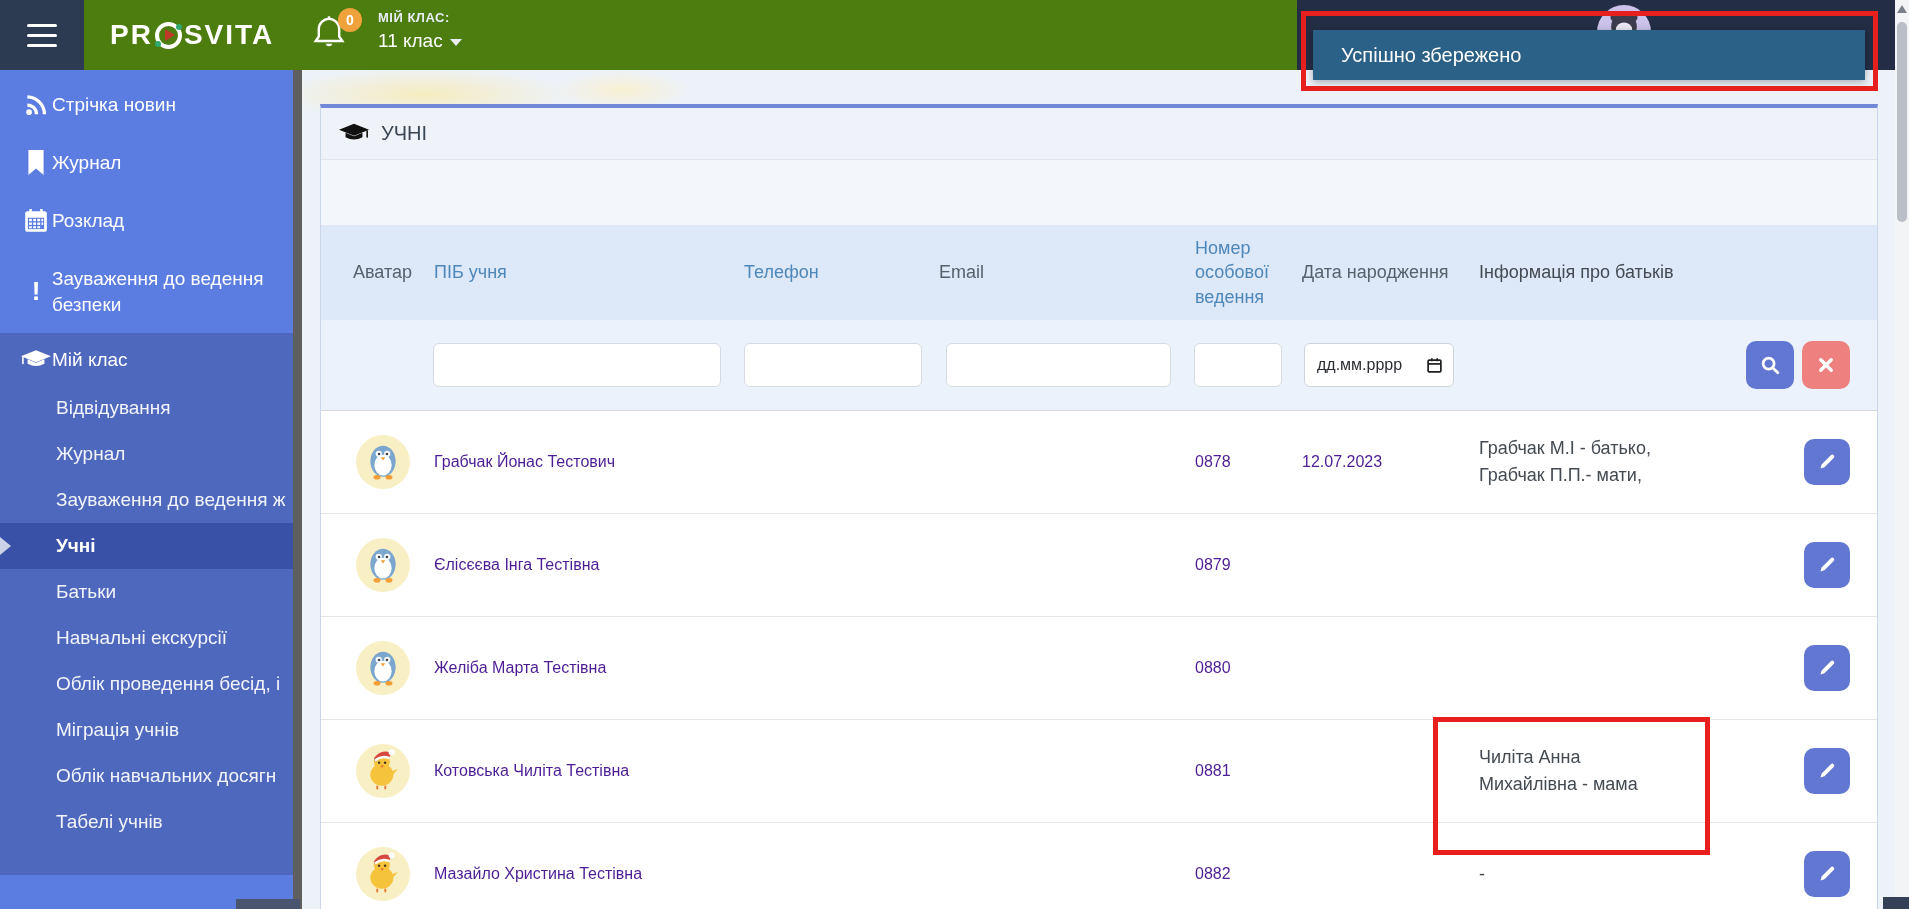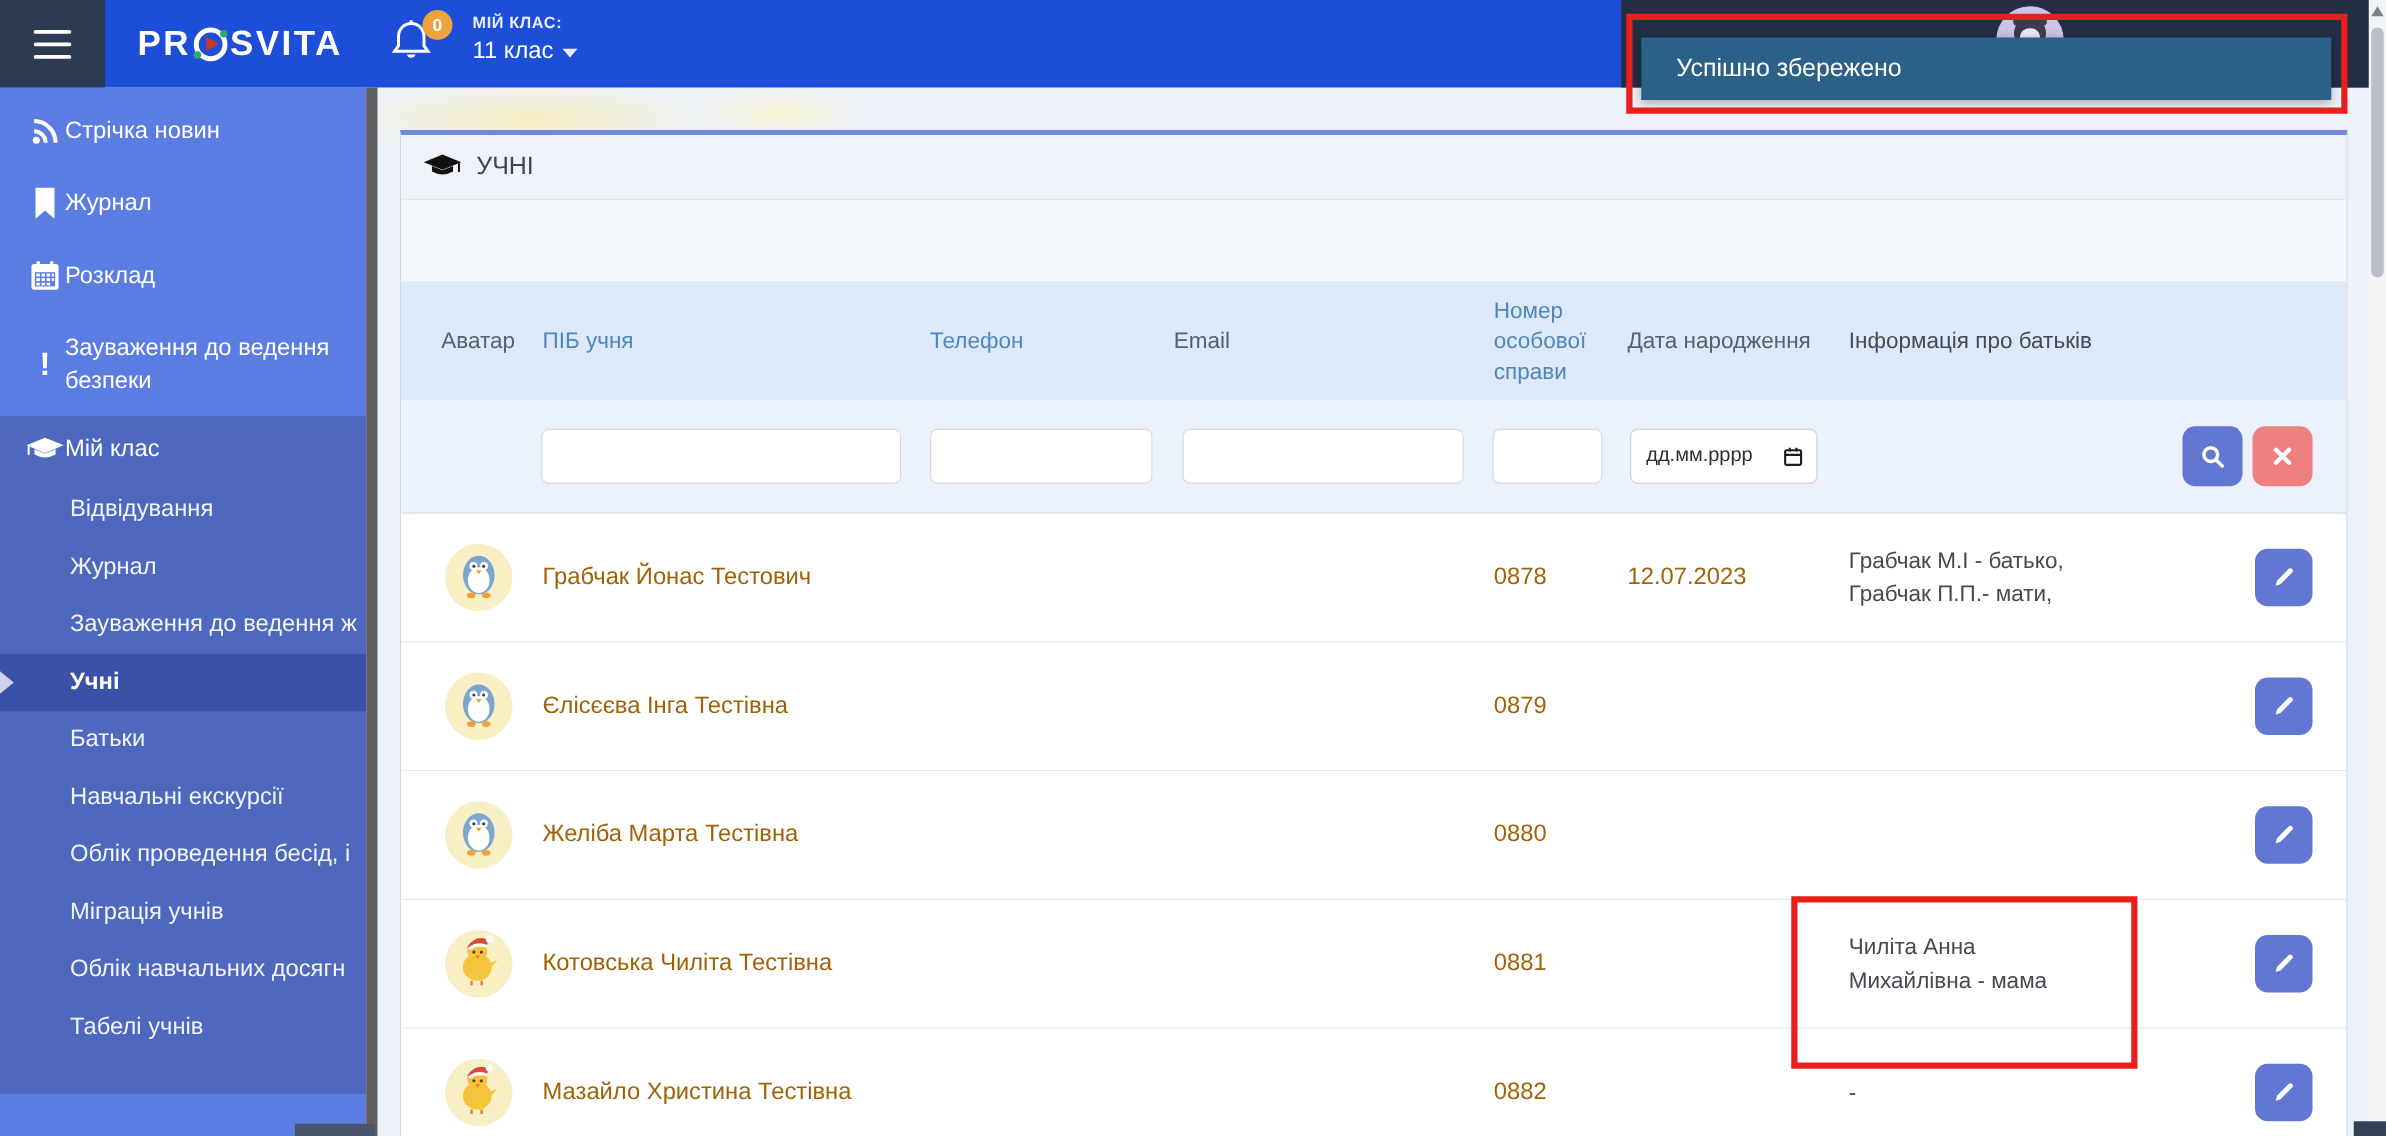--- a/index.html
+++ b/index.html
@@ -1,20 +1,20 @@
 <!DOCTYPE html>
 <html><head>
 <meta charset="utf-8">
 <style>
   * { box-sizing: border-box; margin: 0; padding: 0; }
   body { font-family: "Liberation Sans", sans-serif; background:#fff; }
   .screen { position:relative; width:1909px; height:909px; overflow:hidden; background:#edf2f9; }
 
   
-  .topbar { position:absolute; left:0; top:0; width:1909px; height:70px; background:#1d4ed8; z-index:10; }
+  .topbar { position:absolute; left:0; top:0; width:1909px; height:70px; background:#4d7c0f; z-index:10; }
   .hamburger { position:absolute; left:0; top:0; width:84px; height:70px; background:#2c3a52; display:flex; flex-direction:column; justify-content:center; align-items:center; gap:7px; cursor:pointer; }
   .hamburger span { display:block; width:30px; height:3px; background:#fff; border-radius:2px; }
   .brand { position:absolute; left:110px; top:0; height:70px; display:flex; align-items:center; color:#fff; font-size:28px; font-weight:bold; letter-spacing:2px; cursor:pointer; }
   .logo-o { display:inline-block; position:relative; width:27px; height:27px; border:4px solid #fff; border-radius:50%; margin:0 2px; }
   .logo-o .play { position:absolute; left:6px; top:3.5px; width:0; height:0; border-top:6px solid transparent; border-bottom:6px solid transparent; border-left:10px solid #c0392b; }
   .logo-o .dot1 { position:absolute; right:-4px; top:-2px; width:6px; height:6px; border-radius:50%; background:#2ea86e; }
   .logo-o .dot2 { position:absolute; left:-4px; bottom:-2px; width:6px; height:6px; border-radius:50%; background:#2ea86e; }
   .bellwrap { position:absolute; left:312px; top:14px; width:44px; height:44px; cursor:pointer; }
   .badge { position:absolute; right:-6px; top:-6px; min-width:24px; height:24px; border-radius:50%; background:#f0a23c; color:#fff; font-size:14px; font-weight:bold; display:flex; align-items:center; justify-content:center; }
   .classsel { position:absolute; left:378px; top:10px; color:#fff; cursor:pointer; }
@@ -50,21 +50,21 @@
   .content { position:absolute; left:302px; top:70px; width:1607px; height:839px; background:#edf2f9; }
   .wm { position:absolute; left:0; top:-2px; width:270px; height:44px; background:radial-gradient(ellipse at 45% 60%, #f6ecc0 0%, rgba(246,236,192,0) 72%); }
   .wm2 { position:absolute; left:250px; top:0; width:140px; height:40px; background:radial-gradient(ellipse, #f8f0d2 0%, rgba(248,240,210,0) 70%); }
   .card { position:absolute; left:18px; top:34px; width:1558px; height:830px; background:#fff; border:1px solid #ccd6ea; border-top:4px solid #7289da; }
   .card-title { height:52px; background:#eff3f9; border-bottom:1px solid #e2e6ec; display:flex; align-items:center; gap:12px; padding-left:18px; color:#3b4553; font-size:20px; }
   .card-gap { height:65px; background:#f3f6fa; }
   .thead { position:relative; height:95px; background:#dde8f8; }
   .filter { position:relative; height:91px; background:#ecf2fb; border-bottom:1px solid #d4d7da; }
   .row { position:relative; height:103px; background:#fff; border-bottom:1px solid #e4e6e8; }
 
-  .cell { position:absolute; top:0; height:100%; display:flex; align-items:center; font-size:19px; color:#a16207; }
+  .cell { position:absolute; top:0; height:100%; display:flex; align-items:center; font-size:16px; color:#4c1d95; }
   .th { font-size:18px; line-height:1.35; color:#57616c; }
   .th.sortable { color:#4e87b9; cursor:pointer; }
   .c-avatar  { left:18px;    width:88px; justify-content:center; }
   .th.c-avatar { justify-content:flex-start; padding-left:14px; }
   .c-name    { left:100px;  width:315px; padding-left:13px; }
   .c-phone   { left:415px;  width:195px; padding-left:8px; }
   .c-email   { left:610px;  width:250px; padding-left:8px; }
   .c-number  { left:860px;  width:112px; padding-left:14px; }
   .c-date    { left:972px;  width:173px; padding-left:9px; }
   .c-info    { left:1145px; width:285px; padding-left:13px; font-size:18px; color:#434a52; white-space:pre-line; line-height:1.5; }
@@ -225,21 +225,21 @@
           <rect x="29.2" y="7" width="1.7" height="8" rx="0.8"></rect>
         </svg>
         <span>УЧНІ</span>
       </div>
       <div class="card-gap"></div>
       <div class="thead" id="thead">
           <div class="cell th c-avatar">Аватар</div>
           <div class="cell th c-name sortable">ПІБ учня</div>
           <div class="cell th c-email">Email</div>
           <div class="cell th c-phone sortable">Телефон</div>
-          <div class="cell th c-number sortable">Номер особової справи</div>
+          <div class="cell th c-number sortable">Номер особової ведення</div>
           <div class="cell th c-date">Дата народження</div>
           <div class="cell th c-info">Інформація про батьків</div>
         </div>
       <div class="filter">
         <input class="f-in f-name" style="">
         <input class="f-in f-phone" style="">
         <input class="f-in f-email" style="">
         <input class="f-in f-number" style="">
         <div class="f-date">
           <span>дд.мм.рррр</span>

